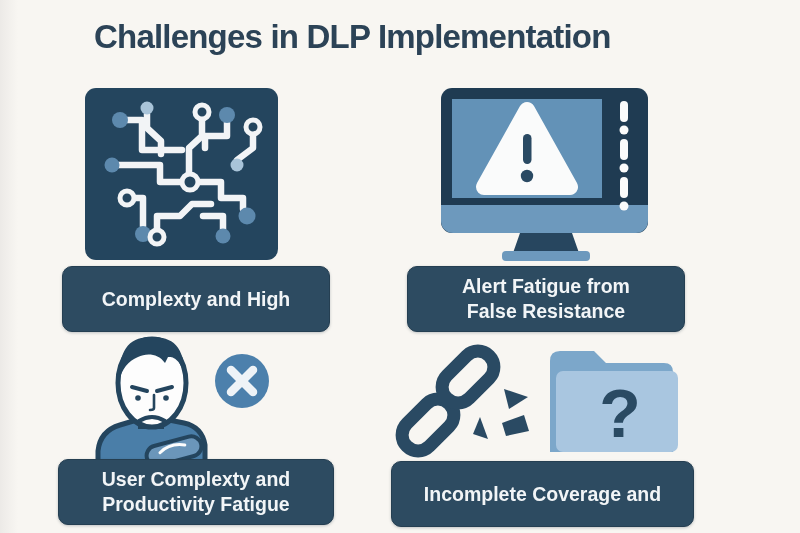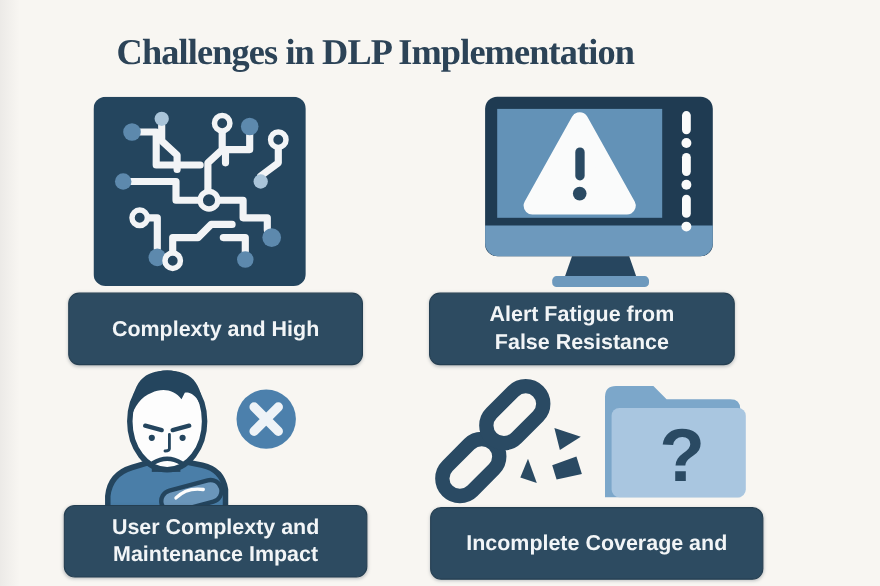--- a/index.html
+++ b/index.html
@@ -2,37 +2,37 @@
 <html><head>
 <meta charset="utf-8">
 <style>
   html,body{margin:0;padding:0;background:#e8e6e2;}
   .canvas{
     position:relative;width:800px;height:533px;overflow:hidden;
     background:linear-gradient(90deg,#eceae7 0px,#f8f6f2 18px,#f8f6f2 100%);
     font-family:"Liberation Sans",sans-serif;
   }
   .title{
-    position:absolute;left:94px;top:18px;margin:12px;
-    font-size:33px;font-weight:700;letter-spacing:-0.8px;color:#2c4357;font-family:Liberation Serif, serif;
+    position:absolute;left:94px;top:18px;margin:0;
+    font-size:33px;font-weight:700;letter-spacing:-0.8px;color:#2c4357;
   }
   .icon{position:absolute;z-index:1;}
   #icon-circuit{left:85px;top:88px;}
   #icon-monitor{left:440px;top:87px;}
   #icon-person{left:88px;top:331px;}
   #icon-chain{left:392px;top:337px;}
   .label-box{
     position:absolute;z-index:2;background:#2d4b61;border-radius:10px;
     color:#f2f5f7;font-size:19.5px;font-weight:600;line-height:1.26;
     display:flex;flex-direction:column;align-items:center;justify-content:center;
     text-align:center;box-shadow:0 1px 3px rgba(20,40,55,0.25);
     border:1px solid #253f52;
   }
   #label-complexity{left:62px;top:266px;width:266px;height:64px;}
-  #label-alert{left:390px;top:266px;width:276px;height:64px;text-align:right;}
+  #label-alert{left:407px;top:266px;width:276px;height:64px;text-align:right;}
   #label-user{left:58px;top:459px;width:274px;height:64px;}
   #label-coverage{left:391px;top:461px;width:301px;height:64px;gap:12px;}
 </style>
 </head>
 <body>
 
 <div class="canvas">
 
   <h1 class="title">Challenges in DLP Implementation</h1>
 
@@ -134,20 +134,20 @@
     <span>Complexty and High</span>
   </div>
 
   <div id="label-alert" class="label-box">
     <span>Alert Fatigue from</span>
     <span>False Resistance</span>
   </div>
 
   <div id="label-user" class="label-box">
     <span>User Complexty and</span>
-    <span>Maintenance Impact</span>
+    <span>Productivity Fatigue</span>
   </div>
 
   <div id="label-coverage" class="label-box">
     <span>Incomplete Coverage and</span>
   </div>
 
 </div>
 
 </body></html>

